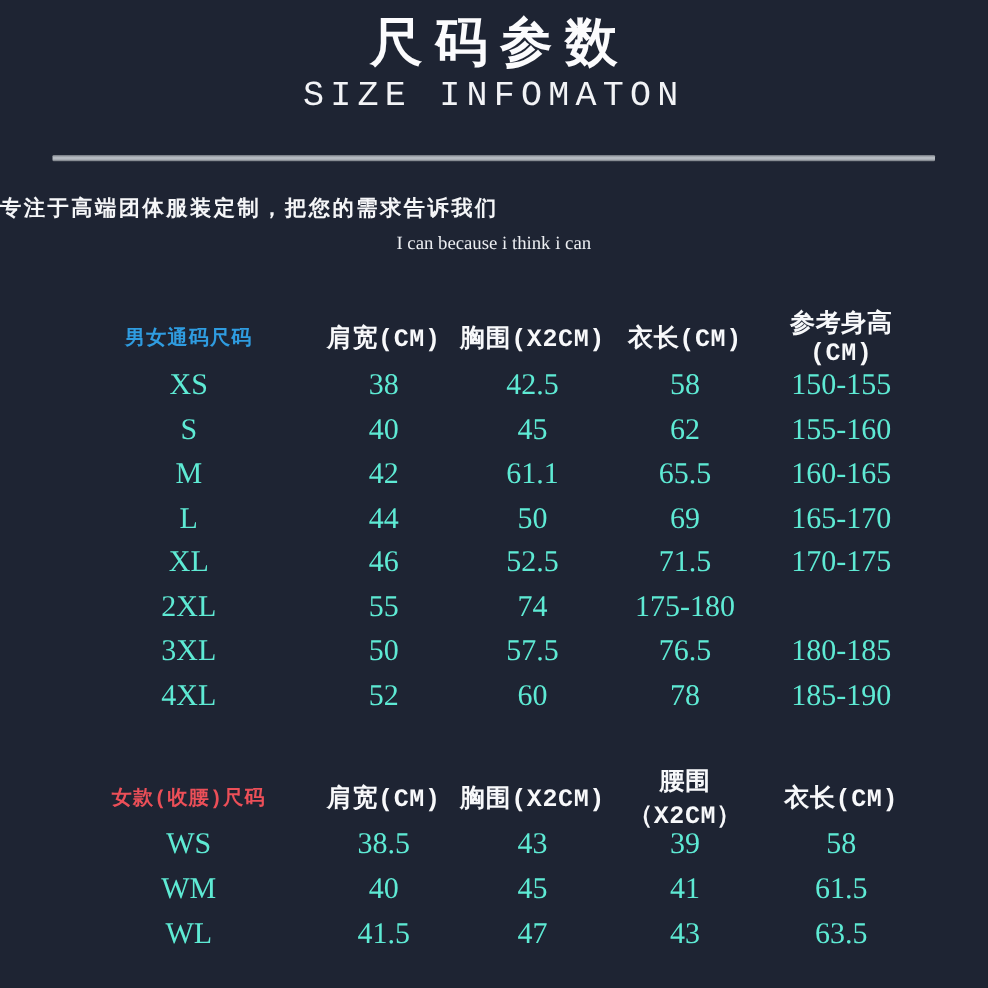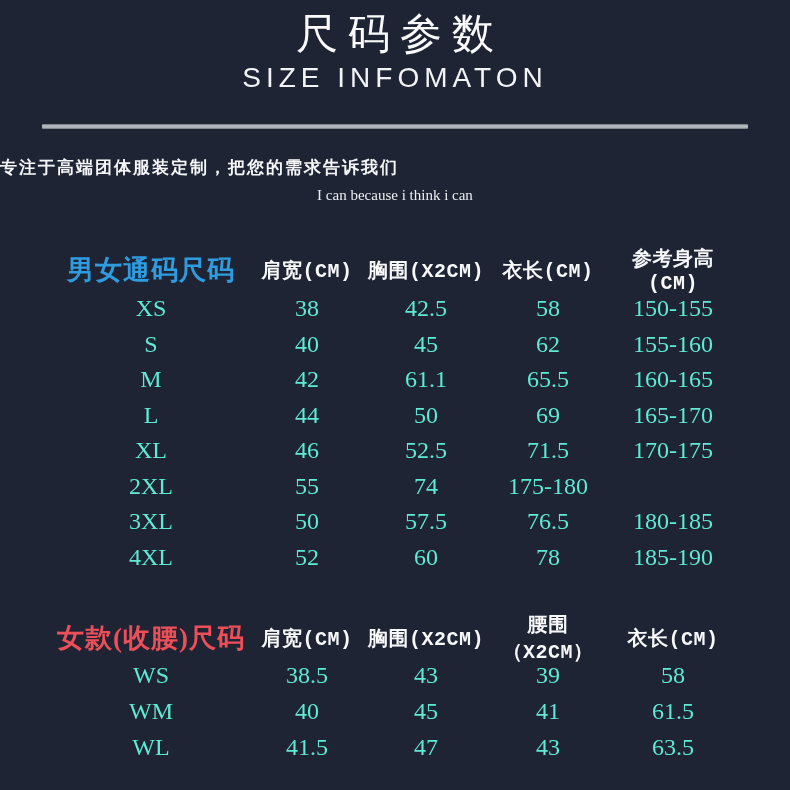--- a/index.html
+++ b/index.html
@@ -12,34 +12,34 @@
     color: #ffffff;
     overflow: hidden;
     font-family: "Liberation Serif", "DejaVu Serif", serif;
   }
   .title-cn {
     margin: 0;
     padding-top: 10px;
     text-align: center;
     font-size: 42px;
     line-height: 48px;
-    font-weight: normal;
+    font-weight: bold;
     letter-spacing: 10px;
     text-indent: 10px;
     color: #fbfbfd;
     font-family: "DejaVu Serif", "Liberation Serif", serif;
   }
   .title-en {
     margin-top: 4px;
     text-align: center;
     font-size: 28px;
     line-height: 32px;
     letter-spacing: 5px;
     color: #f2f3f6;
-    font-family: Liberation Sans, sans-serif;
+    font-family: Liberation Mono, monospace;
   }
   .divider {
     width: 706px;
     height: 5px;
     margin: 30px auto 0 auto;
     background: linear-gradient(#6f747c, #b5bac1 35%, #b5bac1 65%, #6f747c);
     border-radius: 1px;
   }
   .tagline {
     margin-top: 26px;
@@ -77,24 +77,24 @@
     font-family: "Liberation Serif", "DejaVu Serif", serif;
   }
   .head-cell {
     font-size: 20px;
     font-weight: bold;
     color: #f7f8fa;
     letter-spacing: 0.5px;
     font-family: Liberation Mono, monospace;
   }
   .table-label {
-    font-size: 27px;
+    font-size: 16px;
     font-weight: bold;
     letter-spacing: 1px;
-    font-family: Liberation Serif, serif;
+    font-family: Liberation Mono, monospace;
   }
   .unisex .table-label { color: #2f9ce0; }
   .women  .table-label { color: #ec4f58; }
 </style>
 </head>
 <body>
 
 <div class="page">
 
   <h1 class="title-cn">尺码参数</h1>

